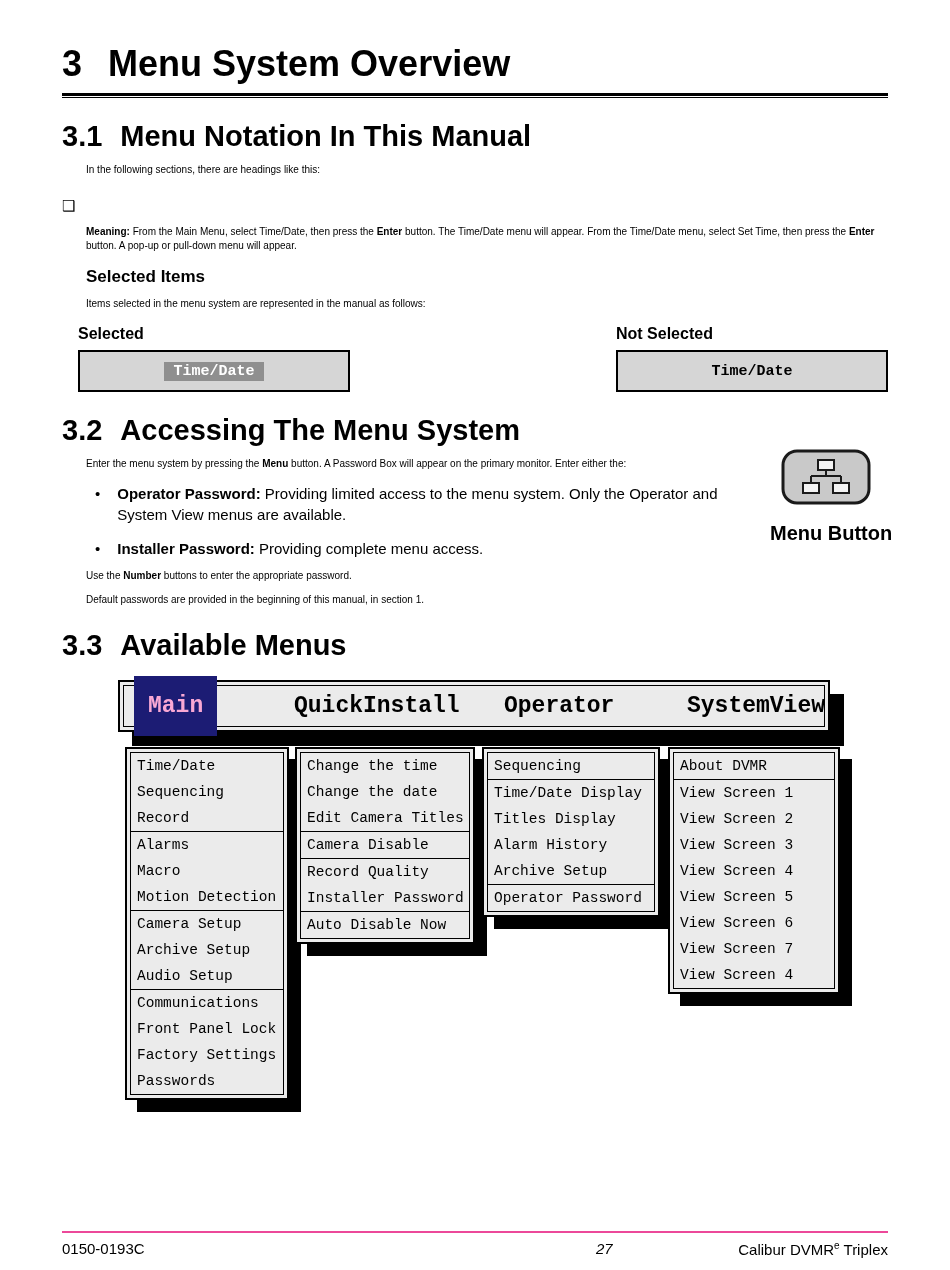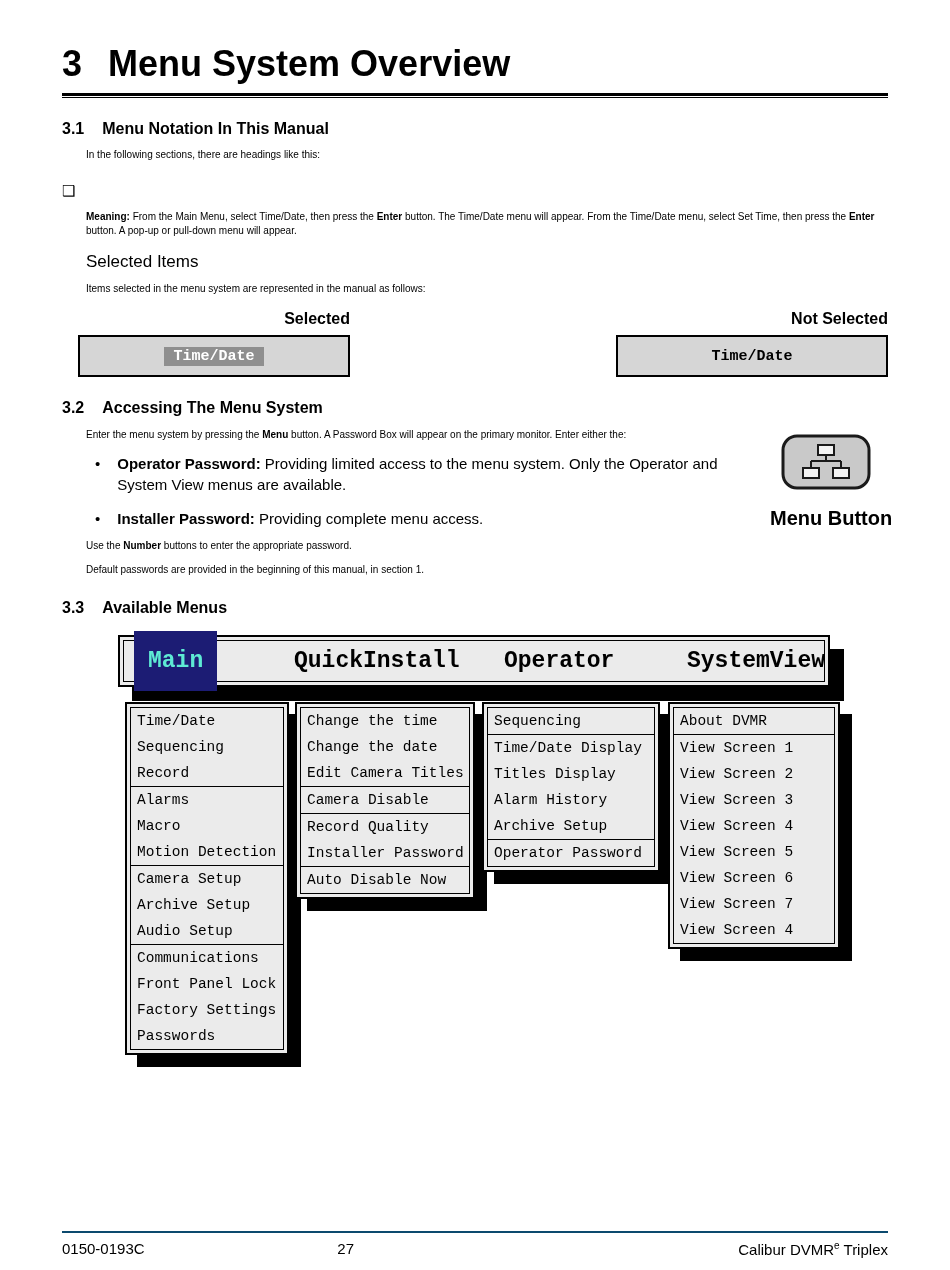--- a/index.html
+++ b/index.html
@@ -8,32 +8,32 @@
     width: 950px; height: 1270px;
     background: #ffffff; color: #000;
     font-family: "Liberation Sans", sans-serif;
     position: relative; overflow: hidden;
   }
   .page { position: absolute; inset: 0; padding: 44px 62px 0; }
 
   .chapter { display: flex; gap: 26px; font-size: 36px; font-weight: bold; margin: 0; line-height: 1.1; }
   .rule-double { margin-top: 9px; height: 5px; border-top: 3px solid #000; border-bottom: 1px solid #000; }
 
-  .sec-heading { display: flex; gap: 18px; font-size: 16px; font-weight: bold; margin: 22px 0 0 0; line-height: 1.15; }
+  .sec-heading { display: flex; gap: 18px; font-size: 29px; font-weight: bold; margin: 22px 0 0 0; line-height: 1.15; }
 
   .body-text { margin: 10px 0 0 24px; font-size: 10px; line-height: 1.38; }
   .p-narrow { max-width: 660px; }
 
   .example-row { display: flex; gap: 16px; margin: 20px 0 0 0; font-size: 17px; font-weight: bold; align-items: baseline; }
   .checkbox-glyph { font-size: 15px; font-weight: normal; }
 
-  .sub-heading { font-size: 17px; font-weight: normal; margin: 15px 0 0 24px; }
+  .sub-heading { font-size: 17px; font-weight: bold; margin: 15px 0 0 24px; }
 
   .sel-row { display: flex; justify-content: space-between; margin: 14px 0 0 16px; }
-  .sel-col { width: 272px; text-align: right; }
+  .sel-col { width: 272px; text-align: left; }
   .sel-label { font-weight: bold; font-size: 16px; margin-bottom: 7px; }
   .sel-box {
     border: 2px solid #000; background: var(--example-box-bg, #d6d6d6);
     height: 42px; display: flex; align-items: center; justify-content: center;
     font-family: "Liberation Mono", monospace; font-size: 15px; font-weight: bold;
   }
   .hl { background: var(--selected-item-bg, #8f8f8f); color: #fff; padding: 1px 9px; }
 
   section.s32 { position: relative; }
   .bullet-row { display: flex; gap: 17px; margin: 13px 0 0 33px; font-size: 15px; line-height: 1.38; max-width: 655px; }
@@ -45,21 +45,21 @@
   .menu-bar {
     position: absolute; left: 0; top: 0; width: 712px; height: 52px;
     border: 2px solid #000; background: var(--menu-bg, #ebebeb); padding: 3px;
     box-shadow: 14px 14px 0 var(--shadow, #000);
   }
   .menu-bar-inner { position: relative; height: 100%; border: 1px solid #000; }
   .menu-tab {
     position: absolute; top: 50%; transform: translateY(-50%);
     font-family: "Liberation Mono", monospace; font-weight: bold; font-size: 23px; white-space: pre;
   }
-  .menu-tab.selected { background: var(--selected-tab-bg, #1c1c74); color: #5eead4; padding: 17px 14px; text-align: center; }
+  .menu-tab.selected { background: var(--selected-tab-bg, #1c1c74); color: #f9a8d4; padding: 17px 14px; text-align: center; }
   .menu-tab:nth-child(1) { left: 10px; }
   .menu-tab:nth-child(2) { left: 170px; }
   .menu-tab:nth-child(3) { left: 380px; }
   .menu-tab:nth-child(4) { left: 563px; }
 
   .menu-box {
     position: absolute; top: 67px;
     border: 2px solid #000; background: var(--menu-bg, #ebebeb); padding: 3px;
     box-shadow: 12px 12px 0 var(--shadow, #000);
   }
@@ -69,24 +69,24 @@
     padding: 0 4px 0 6px; white-space: pre;
   }
   .menu-item.sep { border-bottom: 1px solid #000; }
   #box-main        { left: 7px;   width: 164px; }
   #box-quickinstall{ left: 177px; width: 180px; }
   #box-operator    { left: 364px; width: 178px; }
   #box-systemview  { left: 550px; width: 172px; }
 
   .footer {
     position: absolute; left: 62px; right: 62px; bottom: 12px;
-    border-top: 2px solid #0c4a6e; padding-top: 7px; display: flex; font-size: 15px;
+    border-top: 2px solid #ec4899; padding-top: 7px; display: flex; font-size: 15px;
   }
   .footer .l { flex: 1; }
-  .footer .c { flex: 1; text-align: left; }
+  .footer .c { flex: 1; text-align: right; font-style: italic; }
   .footer .r { flex: 1; text-align: right; }
   sup { font-size: 10px; }
 </style>
 </head>
 <body>
 
 <div class="page">
 
   <header>
     <h1 class="chapter">

